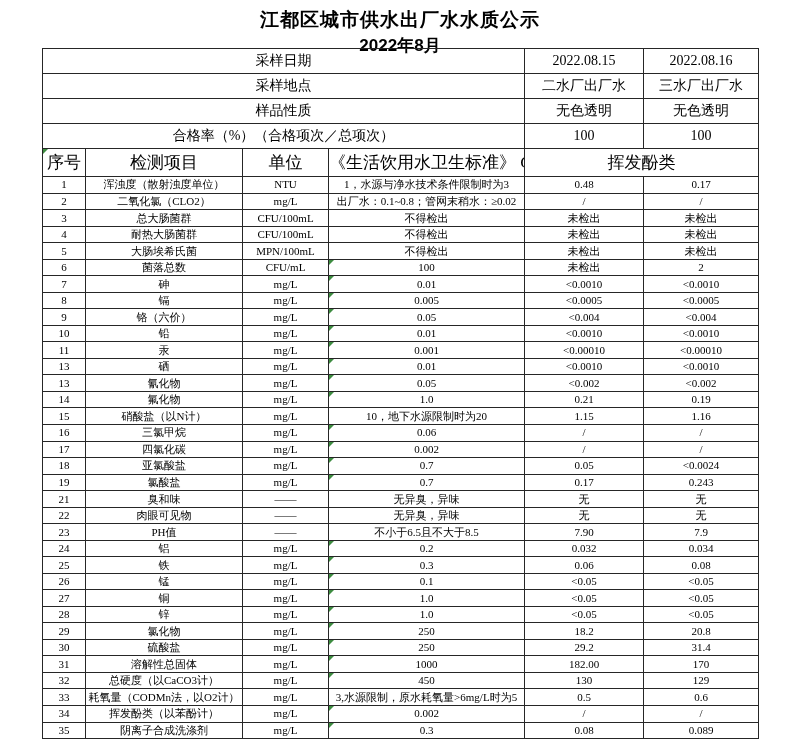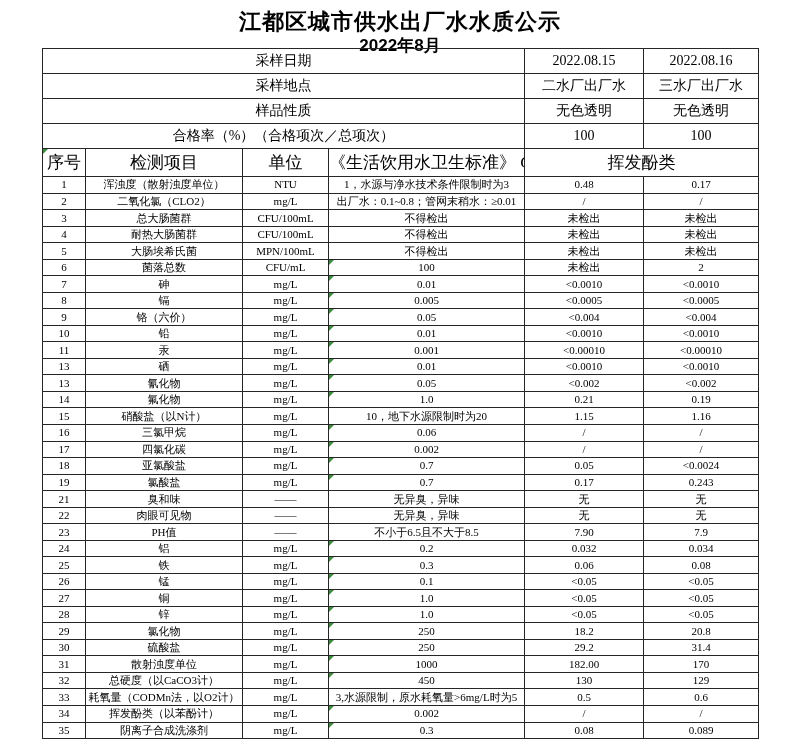--- a/index.html
+++ b/index.html
@@ -3,21 +3,21 @@
 <meta charset="utf-8">
 <style>
   html,body{margin:0;padding:0;}
   body{
     width:800px;height:751px;background:#ffffff;position:relative;
     font-family:"Liberation Serif","DejaVu Serif",serif;color:#000;
     overflow:hidden;
   }
   .title{
     position:absolute;top:7px;left:0;width:100%;text-align:center;
-    font-size:22px;font-weight:bold;letter-spacing:1px;
+    font-size:19px;font-weight:bold;letter-spacing:1px;
     font-family:"Liberation Sans","DejaVu Sans",sans-serif;
   }
   .subtitle{
     position:absolute;top:34px;left:0;width:100%;text-align:center;
     font-size:17px;font-weight:bold;
     font-family:"Liberation Sans","DejaVu Sans",sans-serif;
   }
   table.wq{
     position:absolute;left:42px;top:48px;width:716px;
     table-layout:fixed;border-collapse:collapse;
@@ -87,21 +87,21 @@
         <td class="item-cell">浑浊度（散射浊度单位）</td>
         <td>NTU</td>
         <td>1，水源与净水技术条件限制时为3</td>
         <td>0.48</td>
         <td>0.17</td>
       </tr>
       <tr class="data-row">
         <td>2</td>
         <td class="item-cell">二氧化氯（CLO2）</td>
         <td>mg/L</td>
-        <td>出厂水：0.1~0.8；管网末稍水：≥0.01</td>
+        <td>出厂水：0.1~0.8；管网末稍水：≥0.02</td>
         <td>/</td>
         <td>/</td>
       </tr>
       <tr class="data-row">
         <td>3</td>
         <td class="item-cell">总大肠菌群</td>
         <td>CFU/100mL</td>
         <td>不得检出</td>
         <td>未检出</td>
         <td>未检出</td>
@@ -309,21 +309,21 @@
       <tr class="data-row">
         <td>30</td>
         <td class="item-cell">硫酸盐</td>
         <td>mg/L</td>
         <td><span class="tri"></span>250</td>
         <td>29.2</td>
         <td>31.4</td>
       </tr>
       <tr class="data-row">
         <td>31</td>
-        <td class="item-cell">散射浊度单位</td>
+        <td class="item-cell">溶解性总固体</td>
         <td>mg/L</td>
         <td><span class="tri"></span>1000</td>
         <td>182.00</td>
         <td>170</td>
       </tr>
       <tr class="data-row">
         <td>32</td>
         <td class="item-cell">总硬度（以CaCO3计）</td>
         <td>mg/L</td>
         <td><span class="tri"></span>450</td>

